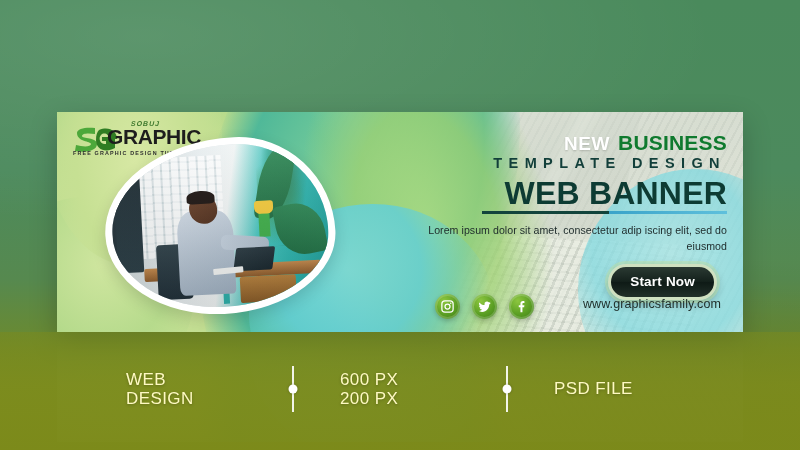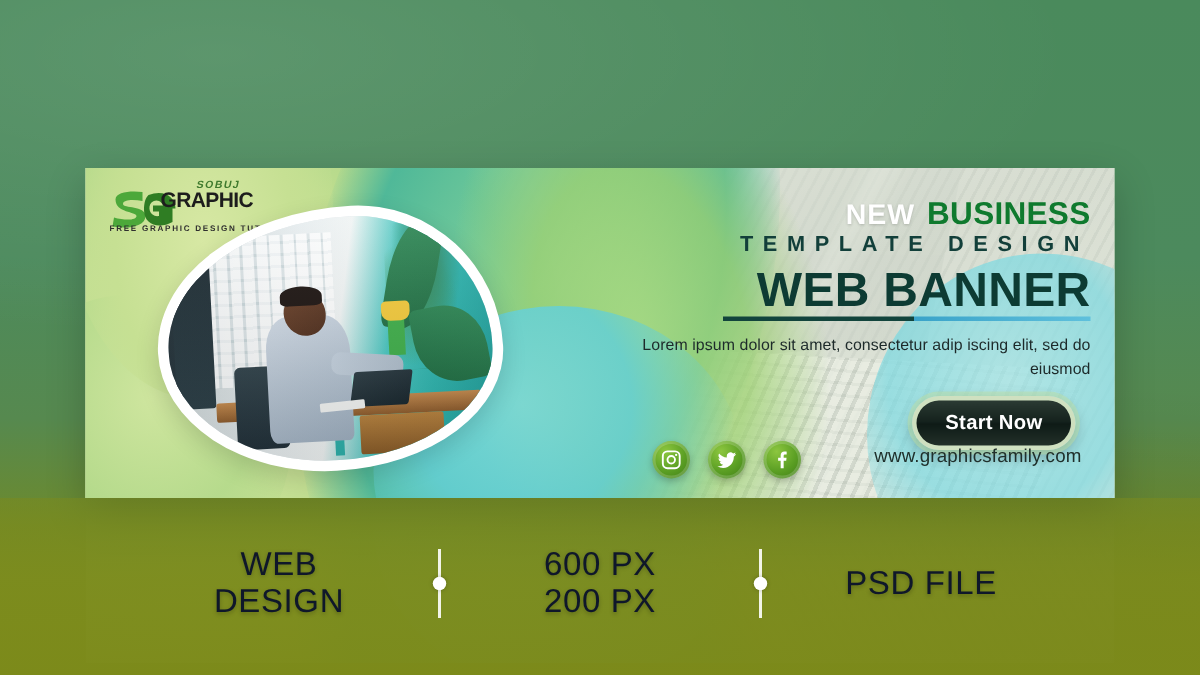--- a/index.html
+++ b/index.html
@@ -102,21 +102,21 @@
     border-radius:50%;
   }
 
   
   #logo{ position:absolute; left:12px; top:8px; width:150px; height:46px; }
   .logo-mark{
     position:absolute; left:4px; top:6px; width:46px; height:28px;
   }
   .logo-word{
     position:absolute; left:38px; top:6px;
-    font-size:14px; font-weight:bold; letter-spacing:-.4px;
+    font-size:21px; font-weight:bold; letter-spacing:-.4px;
     color:#1d1d1d; line-height:1;
   }
   .logo-sub-top{
     position:absolute; left:62px; top:0px;
     font-size:7px; font-weight:bold; letter-spacing:1px;
     color:#3f7a2e; transform:skewX(-12deg);
   }
   .logo-tagline{
     position:absolute; left:4px; top:30px;
     font-size:5.4px; font-weight:bold; letter-spacing:1.15px;
@@ -257,22 +257,22 @@
     position:absolute; left:0; top:332px; width:800px; height:118px;
     background:linear-gradient(180deg, rgba(122,138,30,.55) 0%, rgba(126,140,28,.82) 45%, rgba(124,138,26,.95) 100%);
   }
 
   
   #caption{
     position:absolute; left:0; top:360px; width:800px; height:58px;
     display:flex; align-items:center; justify-content:center; gap:0;
   }
   .cap-item{
-    color:#0f172a; text-align:center; line-height:1.12;
-    font-size:22px; letter-spacing:.4px;
+    color:#fef9c3; text-align:left; line-height:1.12;
+    font-size:17px; letter-spacing:.4px;
     text-shadow:0 1px 3px rgba(0,0,0,.25);
     white-space:nowrap;
   }
   .cap-item .l1{ display:block; }
   .cap-item .l2{ display:block; }
   .cap-sep{
     position:relative; width:2px; height:46px;
     background:rgba(255,255,255,.9);
     margin:0 46px;
   }

